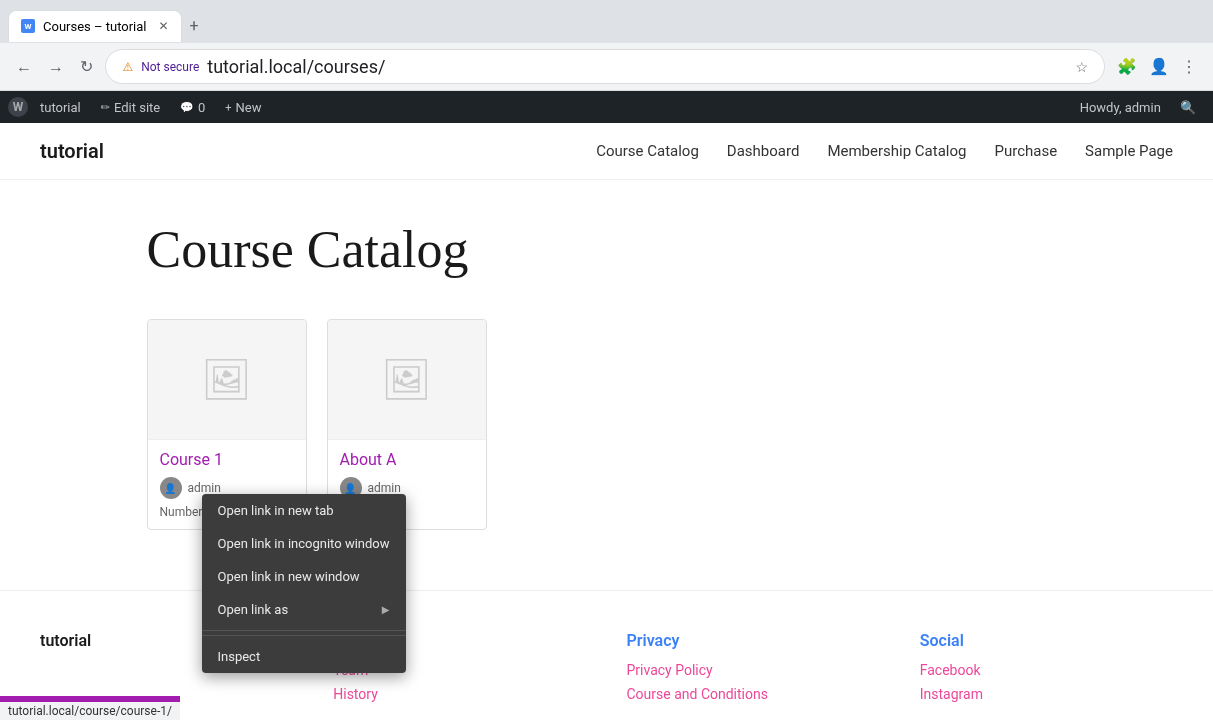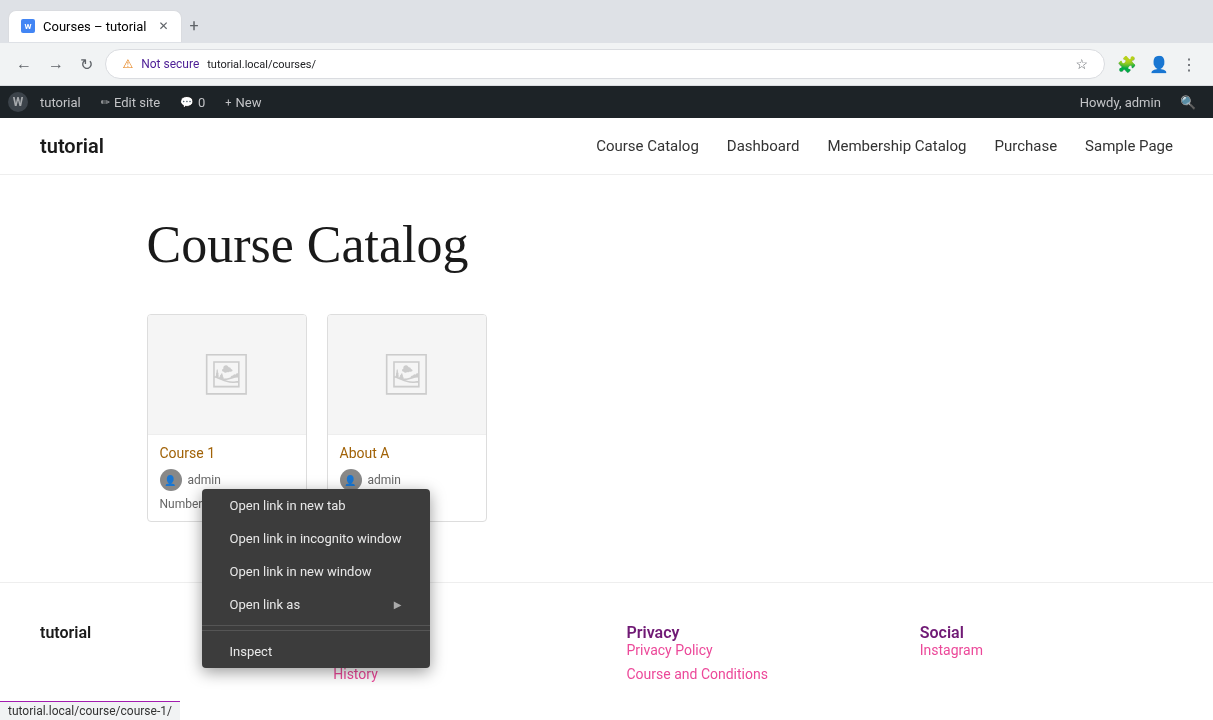--- a/index.html
+++ b/index.html
@@ -68,21 +68,21 @@
     .address-bar {
       flex: 1;
       background: #fff;
       border: 1px solid #dadce0;
       border-radius: 20px;
       padding: 6px 16px;
       font-size: 14px;
       display: flex; align-items: center; gap: 8px;
     }
     .address-lock { color: #e37400; font-size: 12px; }
-    .address-text { color: #202124; font-size: 11px; flex: 1; }
+    .address-text { color: #202124; font-size: 18px; flex: 1; }
     .nav-actions { display: flex; gap: 4px; }
 
     
     .site-header {
       display: flex;
       align-items: center;
       padding: 16px 40px;
       border-bottom: 1px solid #eee;
     }
     .site-logo {
@@ -135,22 +135,22 @@
       background: #f5f5f5;
       display: flex; align-items: center; justify-content: center;
       border-bottom: 1px solid #eee;
     }
     .thumbnail-placeholder {
       color: #ccc;
       font-size: 40px;
     }
     .course-info { padding: 10px 12px; }
     .course-title {
-      color: #a16207;
-      font-size: 14px;
+      color: #a21caf;
+      font-size: 16px;
       text-decoration: none;
       display: block;
       margin-bottom: 8px;
     }
     .course-meta {
       display: flex; align-items: center; gap: 6px;
       margin-bottom: 6px;
     }
     .course-avatar {
       width: 22px; height: 22px;
@@ -168,21 +168,21 @@
       top: 175px;
       left: 55px;
       background: #3c3c3c;
       border-radius: 4px;
       box-shadow: 0 4px 16px rgba(0,0,0,0.4);
       min-width: 200px;
       z-index: 1000;
       overflow: hidden;
     }
     .context-menu-item {
-      padding: 9px 28px;
+      padding: 9px 16px;
       color: #e8e8e8;
       font-size: 13px;
       cursor: pointer;
       display: flex; align-items: center; justify-content: space-between;
     }
     .context-menu-separator {
       height: 1px;
       background: #555;
       margin: 4px 0;
     }
@@ -191,30 +191,30 @@
     
     .site-footer {
       background: #fff;
       border-top: 1px solid #eee;
       padding: 40px;
       display: grid;
       grid-template-columns: 1fr 1fr 1fr 1fr;
       gap: 40px;
     }
     .footer-brand { font-size: 16px; font-weight: 600; color: #1a1a1a; }
-    .footer-section-title { font-size: 16px; font-weight: 600; color: #701a75; }
+    .footer-section-title { font-size: 16px; font-weight: 600; color: #3b82f6; margin-bottom: 12px; }
     .footer-link { display: block; color: #ec4899; font-size: 14px; text-decoration: none; margin-bottom: 8px; }
 
     
     .status-bar {
       position: fixed;
       bottom: 0;
       left: 0;
       background: #f1f3f4;
-      border-top: 1px solid #a21caf;
+      border-top: 6px solid #a21caf;
       padding: 2px 8px;
       font-size: 12px;
       color: #333;
       z-index: 2000;
     }
   </style>
 </head>
 <body>
 
 <div class="browser-chrome">
@@ -345,19 +345,20 @@
     <a href="#" class="footer-link">Team</a>
     <a href="#" class="footer-link">History</a>
   </div>
   <div>
     <div class="footer-section-title">Privacy</div>
     <a href="#" class="footer-link">Privacy Policy</a>
     <a href="#" class="footer-link">Course and Conditions</a>
   </div>
   <div>
     <div class="footer-section-title">Social</div>
+    <a href="#" class="footer-link">Facebook</a>
     <a href="#" class="footer-link">Instagram</a>
   </div>
 </footer>
 
 <div class="status-bar">
   <span>tutorial.local/course/course-1/</span>
 </div>
 
 </body></html>

